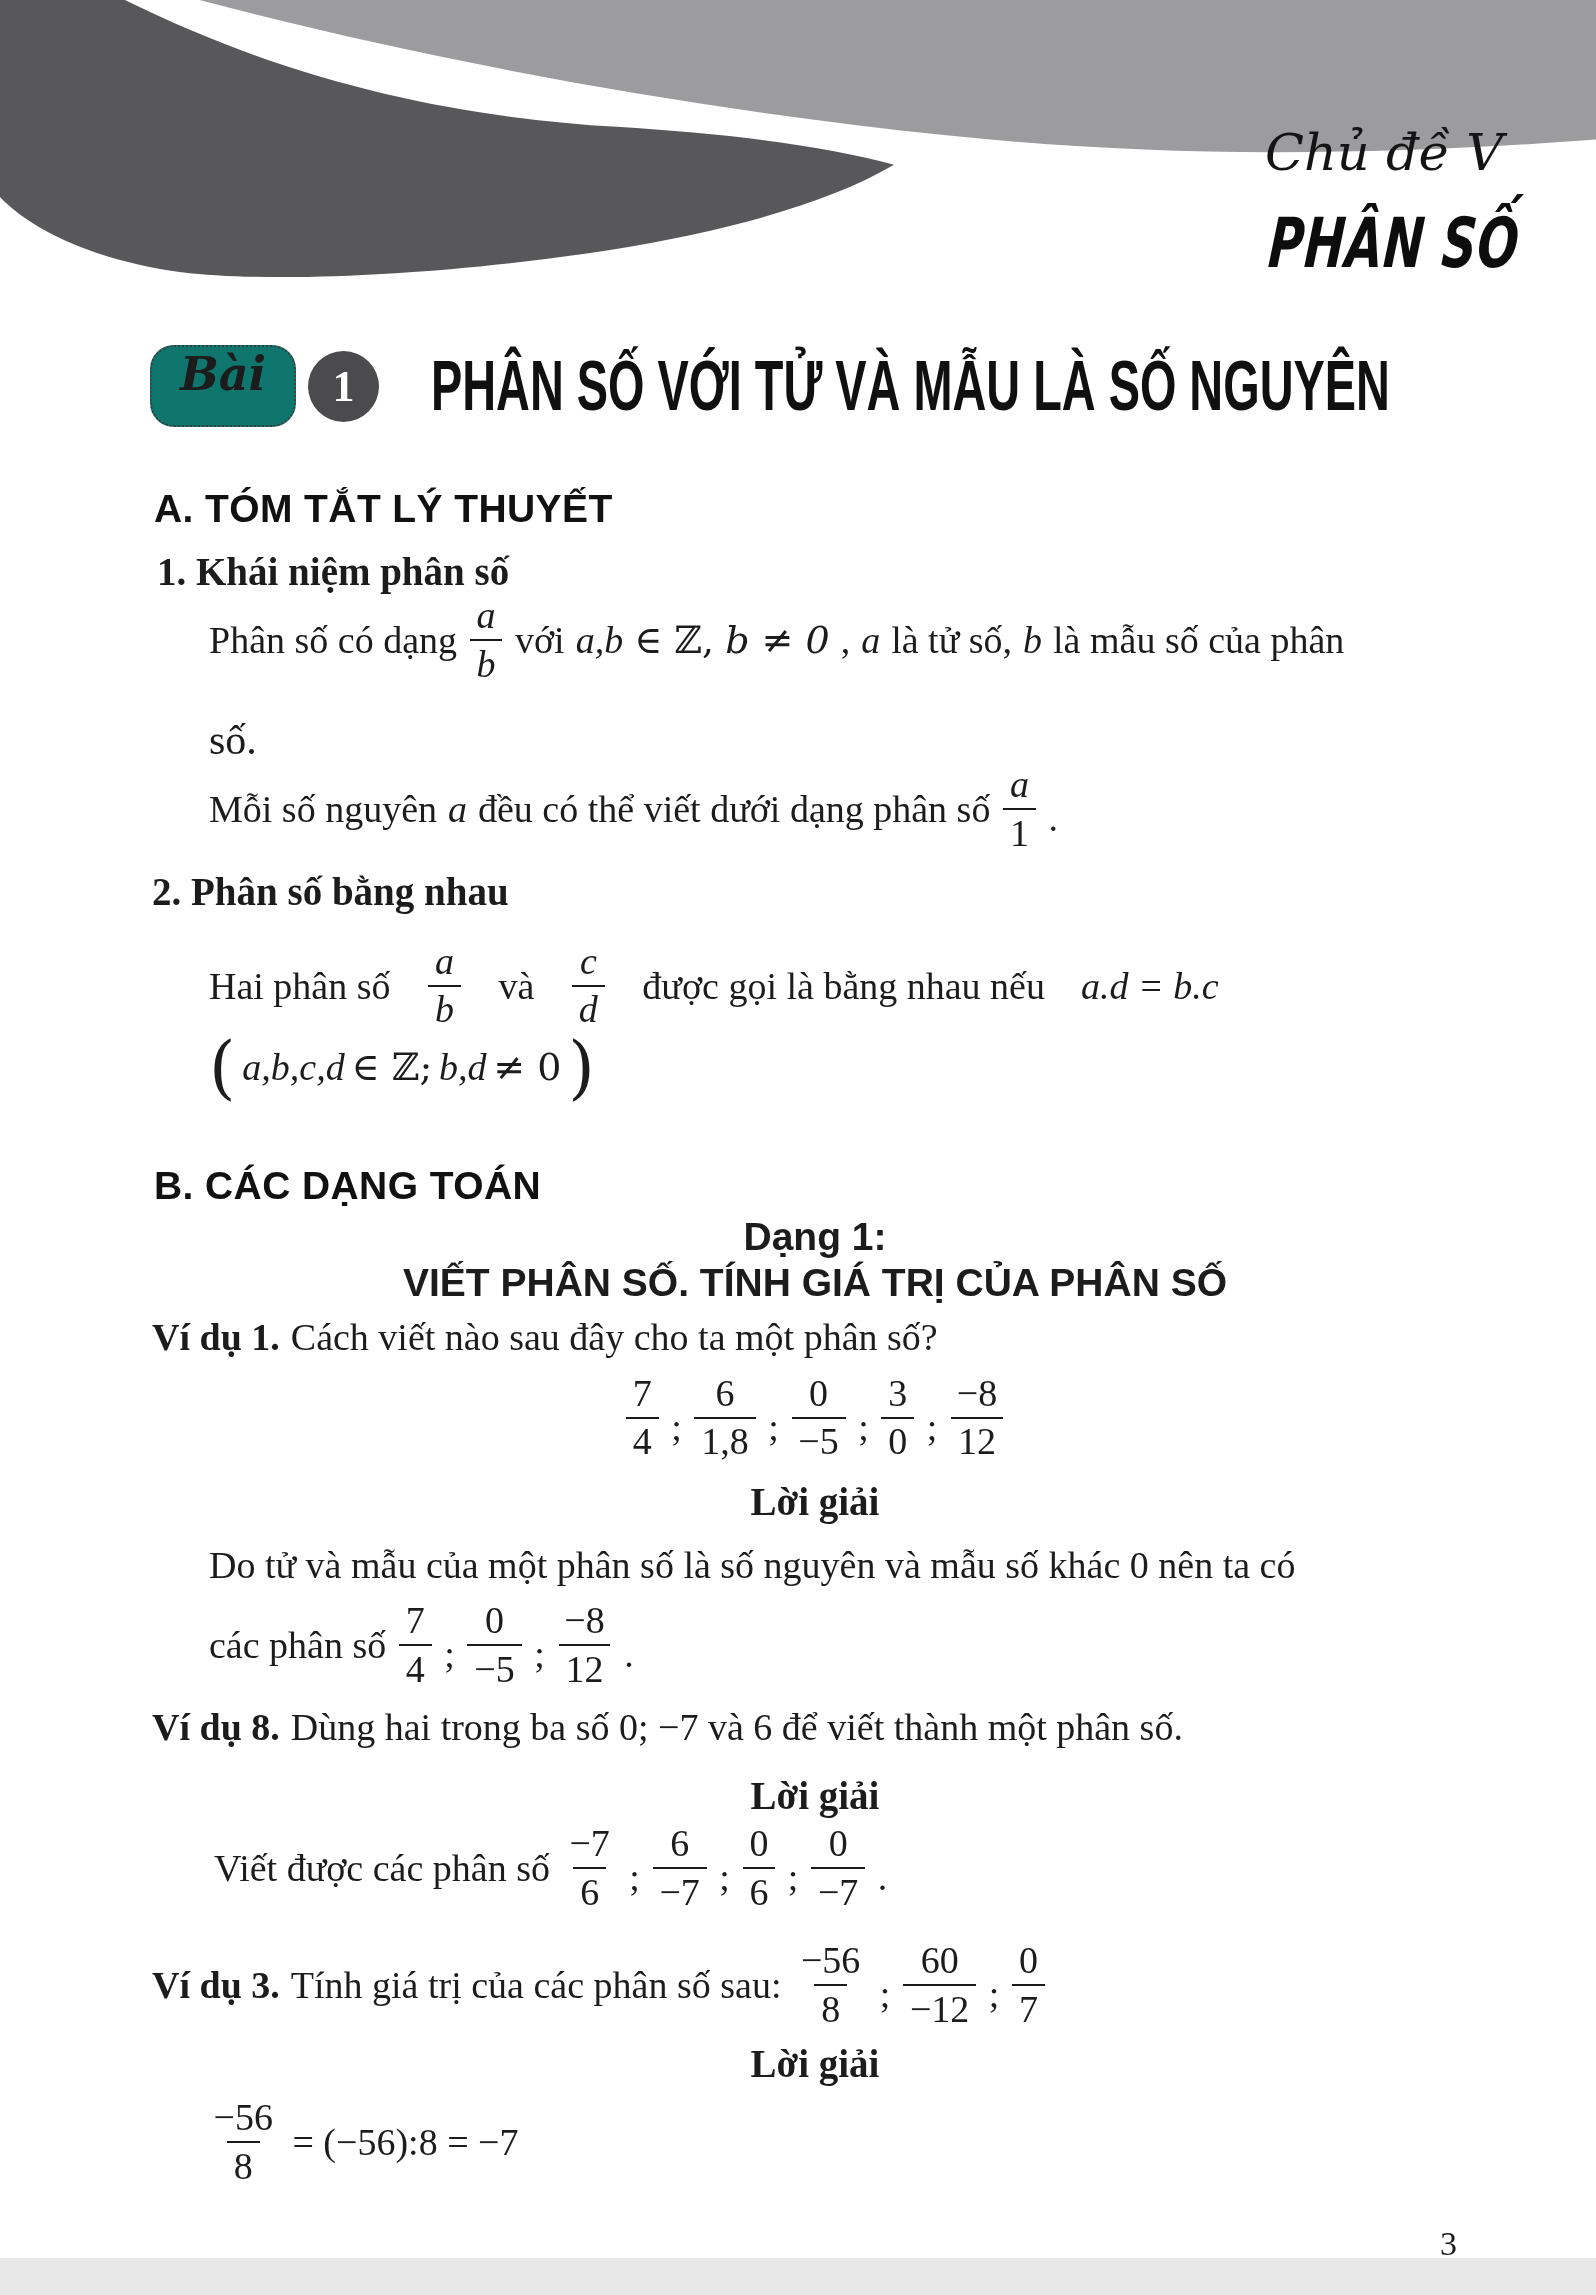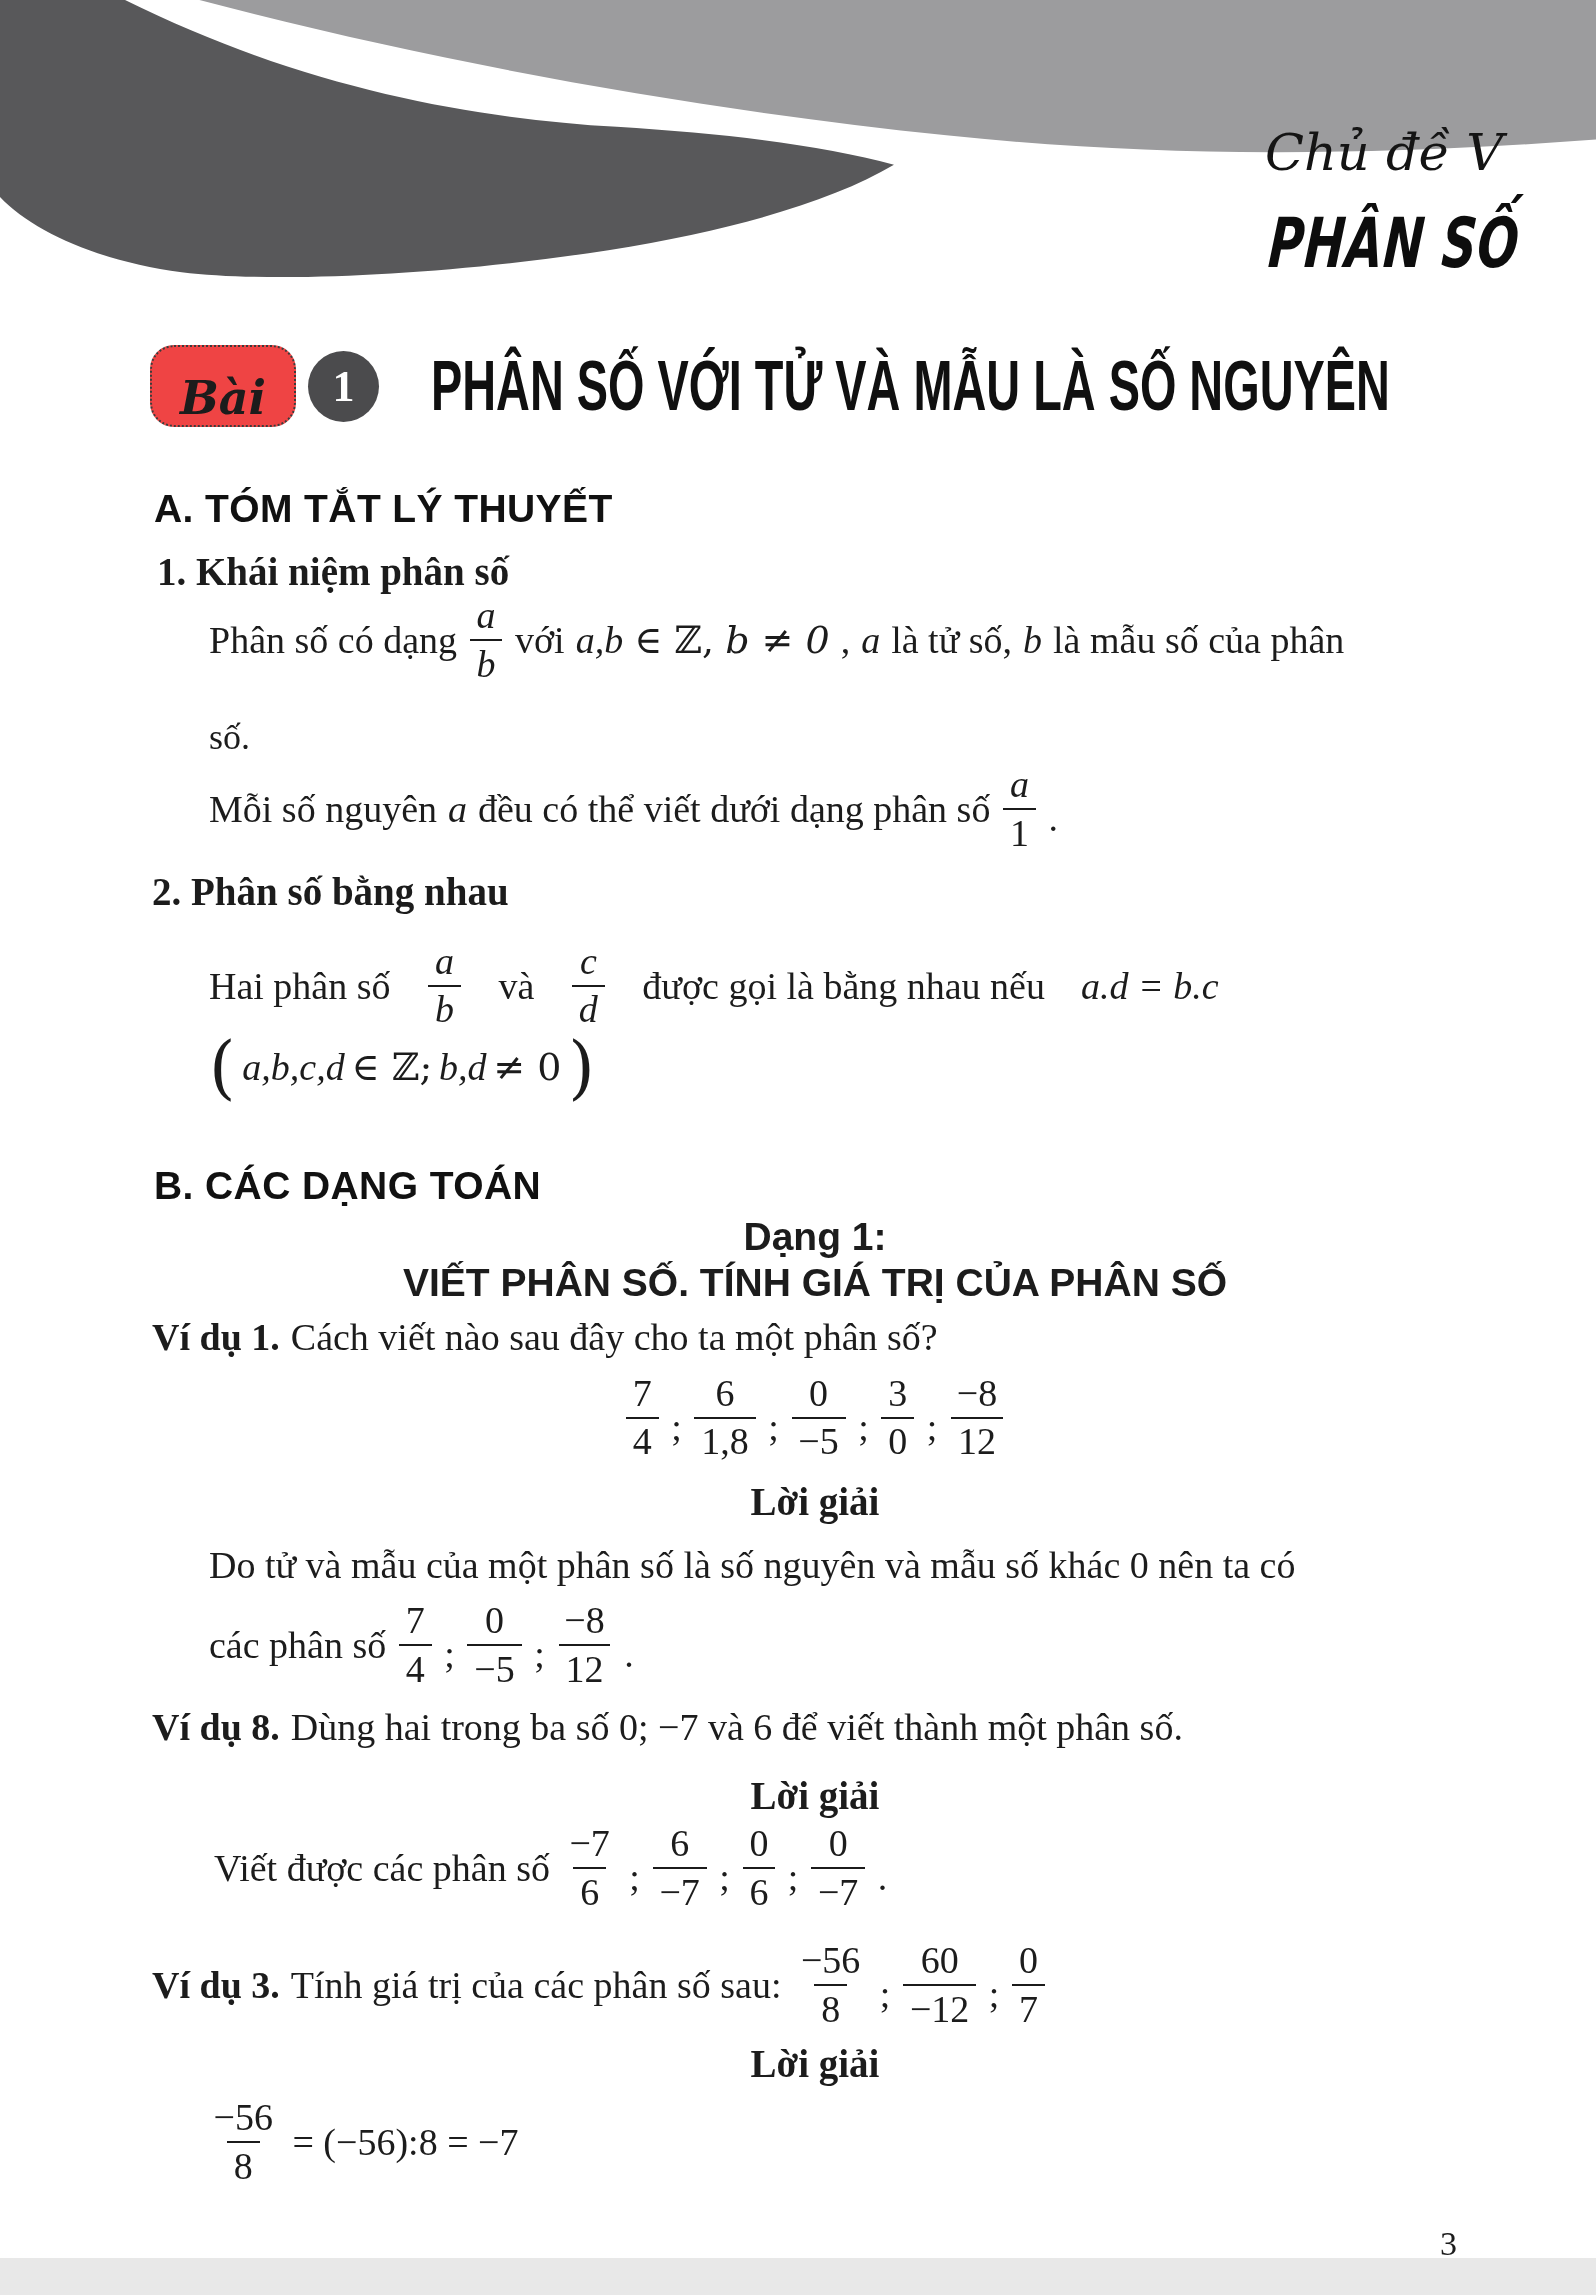--- a/index.html
+++ b/index.html
@@ -7,21 +7,21 @@
         font-family:"Liberation Serif",serif;color:#1c1c1c;overflow:hidden;margin:0 auto;}
   #swoosh{position:absolute;top:0;left:0;}
 
   
   #topic-label{position:absolute;left:1265px;top:123px;font:italic 51px "DejaVu Serif",serif;color:#141414;white-space:nowrap;}
   #topic-title{position:absolute;left:1269px;top:203px;font:italic 700 69px "DejaVu Sans",sans-serif;color:#0d0d0d;white-space:nowrap;transform:skewX(-4deg);}
   .squeeze{display:inline-block;transform:scaleX(.70);transform-origin:left center;letter-spacing:0.8px;}
 
   
   #lesson-row{position:absolute;left:150px;top:342px;display:flex;align-items:center;}
-  #badge-box{width:142px;height:78px;border:2.5px dotted #3c3c3c;border-radius:24px;display:flex;align-items:flex-end;justify-content:center;background:#ef4444;}
+  #badge-box{width:142px;height:78px;border:2.5px dotted #3c3c3c;border-radius:24px;display:flex;align-items:flex-start;justify-content:center;background:#0f766e;}
   #badge-box span{font:italic 700 46px "DejaVu Serif",serif;}
   #badge-circle{width:71px;height:71px;background:#4b4b4d;border-radius:50%;margin-left:12px;display:flex;align-items:center;justify-content:center;}
   #badge-circle span{color:#fff;font:700 44px "Liberation Serif",serif;}
   #lesson-title{margin-left:52px;font:700 71px "Liberation Sans",sans-serif;white-space:nowrap;line-height:1.25;color:#101010;}
   .squeezeT{display:inline-block;transform:scaleX(.66);transform-origin:left center;}
 
   
   .sansHead{position:absolute;font:700 39px "Liberation Sans",sans-serif;letter-spacing:0.4px;color:#111;white-space:nowrap;}
   #heading-a{left:154px;top:487px;}
   #heading-b{left:154px;top:1164px;}
@@ -32,21 +32,21 @@
   .centerline{position:absolute;left:80px;width:1470px;text-align:center;white-space:nowrap;}
   #dang-label{top:1215px;font:700 39px "Liberation Sans",sans-serif;}
   #dang-title{top:1261px;font:700 39px "Liberation Sans",sans-serif;}
   #solution1{top:1479px;font:700 39px "Liberation Serif",serif;}
   #solution2{top:1773px;font:700 39px "Liberation Serif",serif;}
   #solution3{top:2041px;font:700 39px "Liberation Serif",serif;}
 
   
   .mline{position:absolute;display:flex;align-items:center;column-gap:11px;font-size:38px;white-space:nowrap;}
   #p1{left:209px;top:590px;height:100px;}
-  #p1cont{position:absolute;left:209px;top:716px;font-size:36px;}
+  #p1cont{position:absolute;left:209px;top:716px;font-size:42px;}
   #p2{left:209px;top:759px;height:100px;}
   #p3{left:209px;top:934px;height:103px;gap:36px;}
   #cond{left:209px;top:1019px;height:95px;column-gap:6.8px;}
   #vd1-line{left:152px;top:1315px;}
   #vd1-fracs{left:80px;top:1372px;height:91px;width:1470px;justify-content:center;}
   #sol1-line{left:209px;top:1543px;}
   #sol2-line{left:209px;top:1597px;height:96px;}
   #vd2-line{left:152px;top:1705px;}
   #vd2-fracs{left:214px;top:1820px;height:96px;}
   #vd3-line{left:152px;top:1935px;height:100px;}

